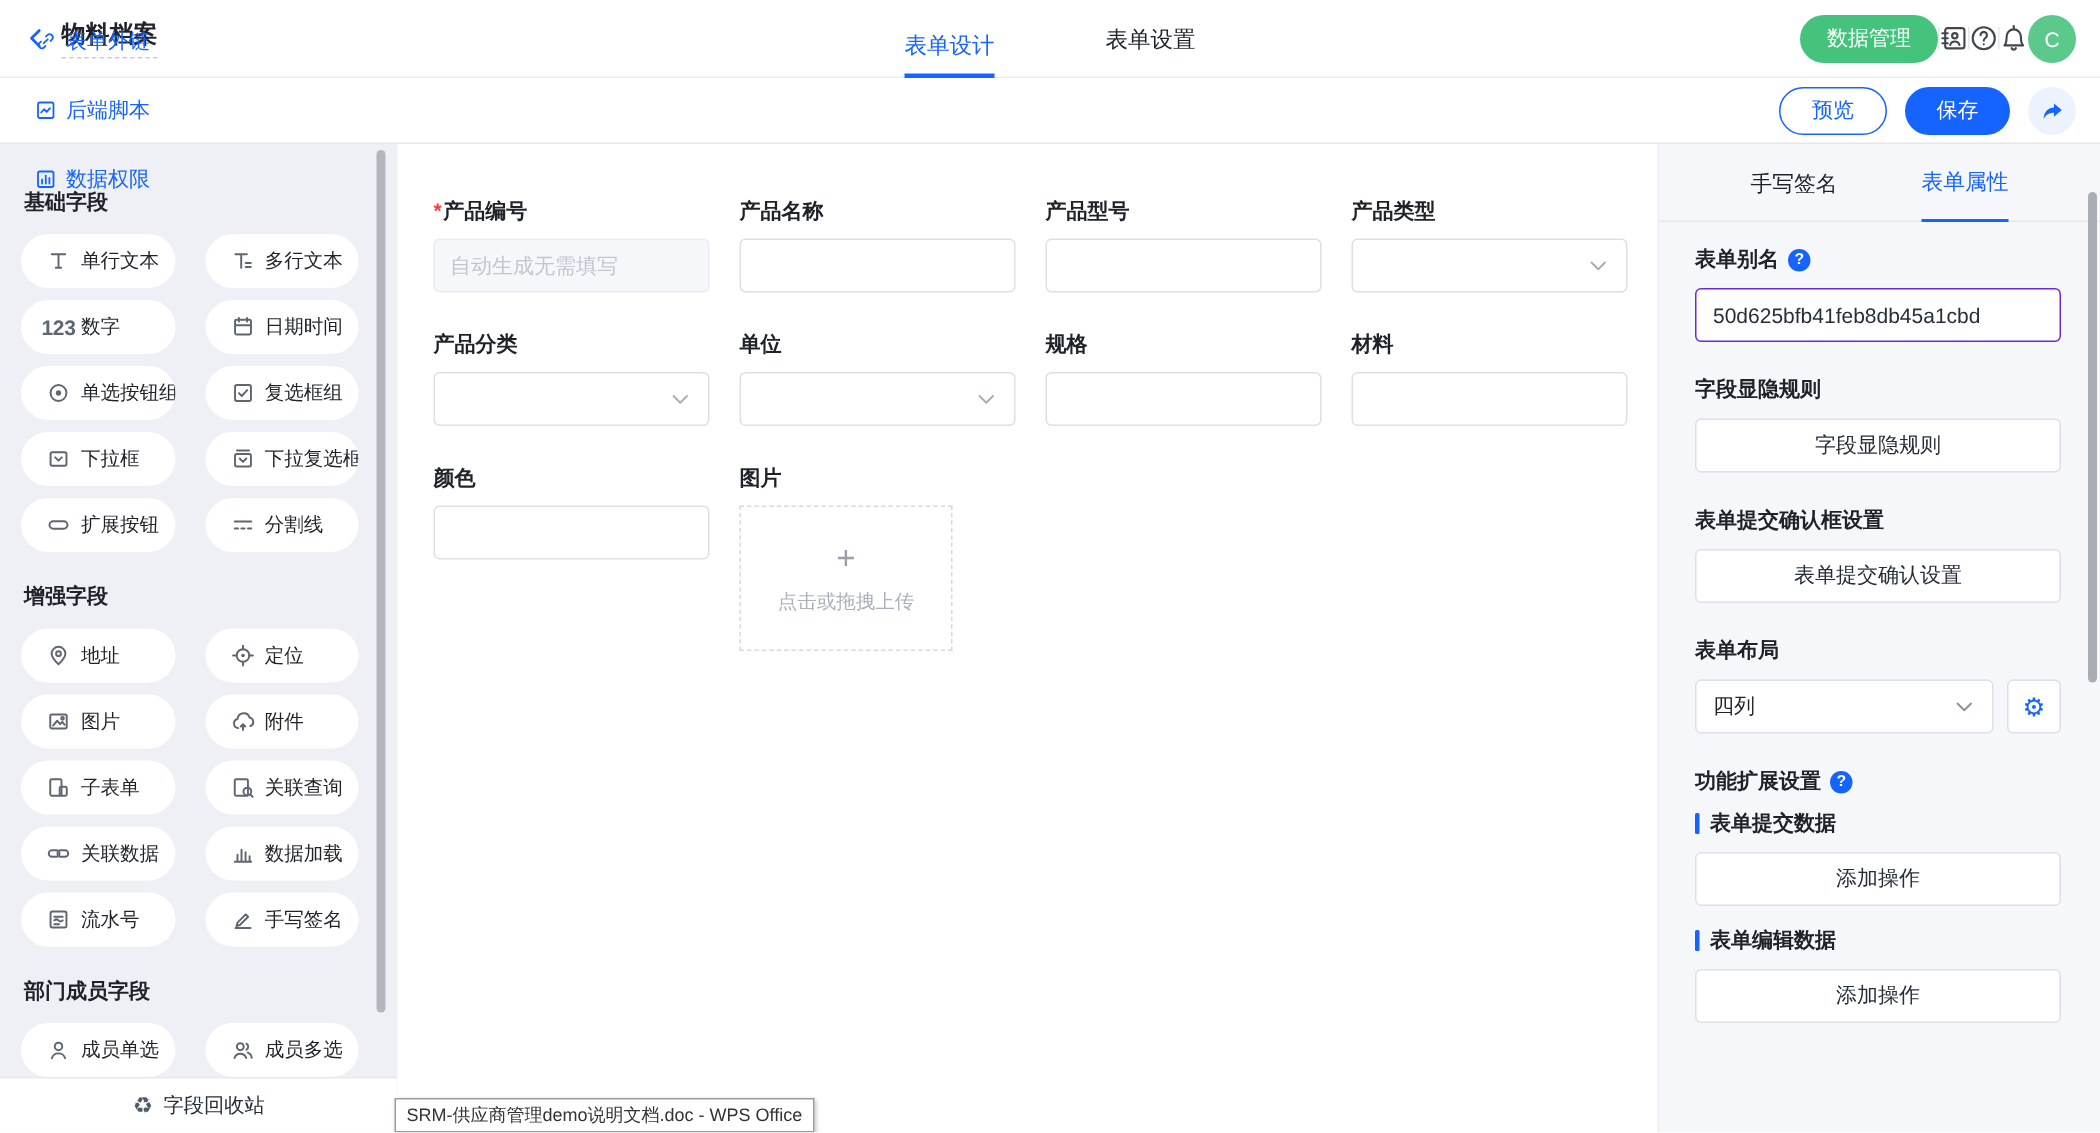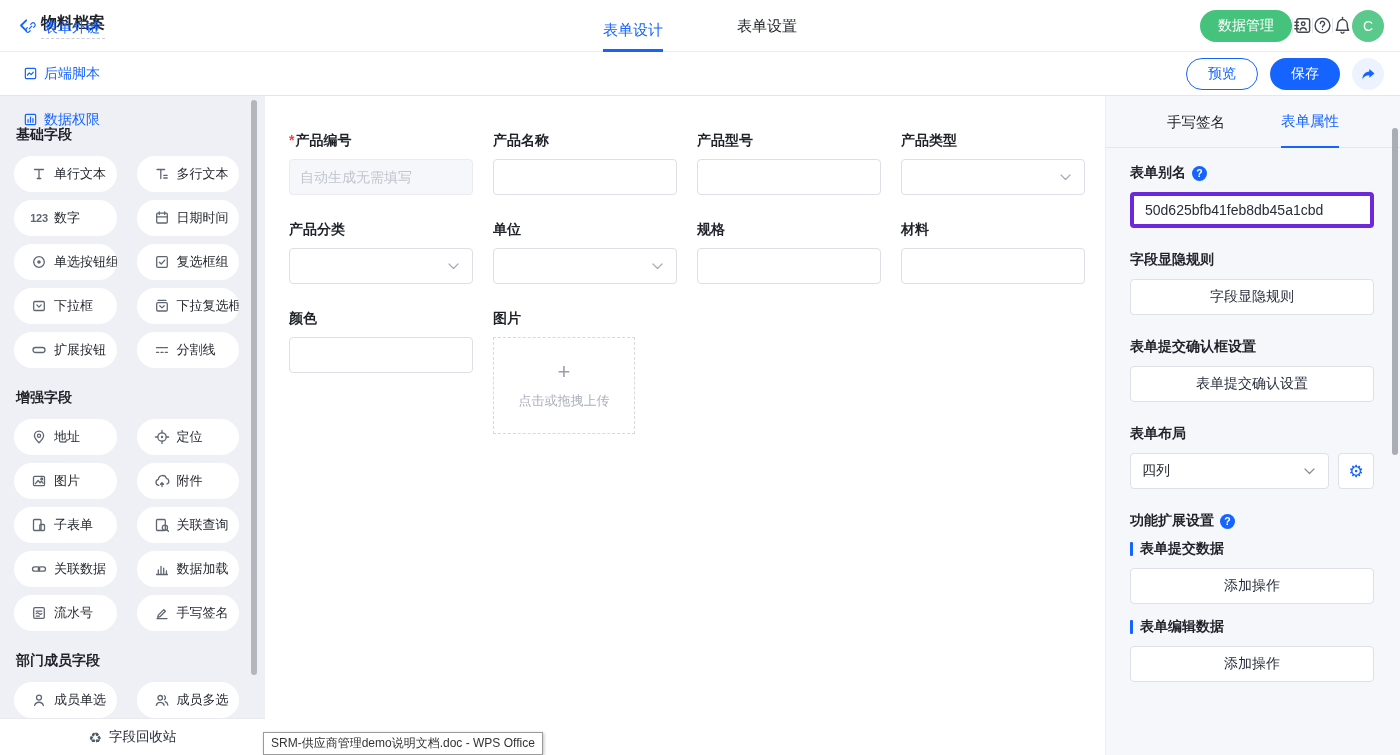--- a/index.html
+++ b/index.html
@@ -33,21 +33,21 @@
   
   .bodywrap{position:absolute;top:96px;left:0;right:0;bottom:0;display:flex;}
 
   
   .sidebar{width:265px;background:#eef0f5;position:relative;overflow:hidden;flex-shrink:0;}
   .sidebar-scroll{padding:30px 26px 0 14px;height:100%;overflow:hidden;border-radius:32px;}
   .side-title{font-size:14px;font-weight:700;margin:0 0 12px 2px;color:#1f2329;}
   .side-grid{display:grid;grid-template-columns:1fr 1fr;gap:8px 20px;margin-bottom:21px;}
   .pill{height:36px;background:#fff;border-radius:18px;display:flex;align-items:center;padding-left:17px;gap:7px;font-size:13px;cursor:grab;white-space:nowrap;overflow:hidden;}
   .icn{display:flex;align-items:center;justify-content:center;width:16px;flex-shrink:0;}
-  .num-icon{font-size:11px;font-weight:700;color:#5f6672;letter-spacing:-0.2px;}
+  .num-icon{font-size:14px;font-weight:700;color:#5f6672;letter-spacing:-0.2px;}
   .side-thumb{position:absolute;right:8px;top:4px;width:6px;height:575px;background:#b3b6bd;border-radius:3px;cursor:pointer;z-index:3;}
   .side-bottom{position:absolute;left:0;right:0;bottom:0;height:37px;background:#fff;border-top:1px solid #e8eaee;display:flex;align-items:center;justify-content:center;gap:7px;font-size:13.5px;color:#272e3b;cursor:pointer;z-index:4;}
   .recycle-glyph{font-size:15px;color:#4e5969;line-height:1;}
 
   
   .canvas{flex:1;background:#fff;padding:34px 20px 0 24px;overflow:hidden;}
   .form-grid{display:grid;grid-template-columns:repeat(4,184px);column-gap:20px;row-gap:24px;align-items:start;}
   .f-label{font-size:14px;font-weight:700;margin-bottom:9px;display:flex;line-height:20px;}
   .star{color:#f53f3f;margin-right:1px;}
   .f-input{width:100%;height:36px;border:1px solid #dcdfe5;border-radius:4px;padding:0 10px;font-size:14px;background:#fff;font-family:inherit;color:#1f2329;outline:none;}
@@ -61,21 +61,21 @@
 
   
   .props{width:295px;background:#f6f7fa;border-left:1px solid #eceef2;position:relative;overflow:hidden;flex-shrink:0;}
   .props-tabs{height:52px;display:flex;justify-content:center;gap:56px;border-bottom:1px solid #e5e6eb;}
   .ptab{height:52px;display:flex;align-items:center;font-size:14.5px;border-bottom:2px solid transparent;cursor:pointer;padding-top:2px;}
   .ptab.active{color:#1664ff;border-bottom-color:#1664ff;font-weight:500;padding-top:0;}
   .props-content{padding:16px 26px 0 24px;}
   .p-group{margin-bottom:23px;}
   .p-label{font-size:14px;font-weight:700;margin-bottom:10px;display:flex;align-items:center;gap:6px;}
   .help-badge{width:15px;height:15px;border-radius:50%;background:#1664ff;color:#fff;font-size:10.5px;display:flex;align-items:center;justify-content:center;font-weight:700;cursor:pointer;flex-shrink:0;}
-  .p-input{width:100%;height:36px;border:4px solid #6d28d9;border-radius:4px;background:#fff;padding:0 11px;font-size:14px;color:#272e3b;font-family:inherit;outline:none;}
+  .p-input{width:100%;height:36px;border:1px solid #6d28d9;border-radius:4px;background:#fff;padding:0 11px;font-size:14px;color:#272e3b;font-family:inherit;outline:none;}
   .p-btn{display:block;width:100%;height:36px;background:#fff;border:1px solid #dde0e6;border-radius:4px;font-size:14px;color:#272e3b;cursor:pointer;font-family:inherit;}
   .layout-row{display:flex;gap:9px;justify-content:flex-end;}
   .layout-select{flex:1;height:36px;border:1px solid #dde0e6;border-radius:4px;background:#fff;display:flex;align-items:center;justify-content:space-between;padding:0 11px;font-size:14px;cursor:pointer;}
   .gear-btn{width:36px;height:36px;border:1px solid #dde0e6;border-radius:4px;background:#fff;display:flex;align-items:center;justify-content:center;color:#1664ff;font-size:17px;cursor:pointer;flex-shrink:0;}
   .sub-label{display:flex;align-items:center;gap:7px;font-size:14px;font-weight:700;margin-bottom:10px;}
   .sub-label.mt{margin-top:14px;text-align:right;}
   .blue-bar{width:3px;height:14px;background:#1664ff;border-radius:1px;flex-shrink:0;}
   .props-thumb{position:absolute;right:2px;top:32px;width:6px;height:327px;background:#a9adb4;border-radius:3px;cursor:pointer;}
 
   

